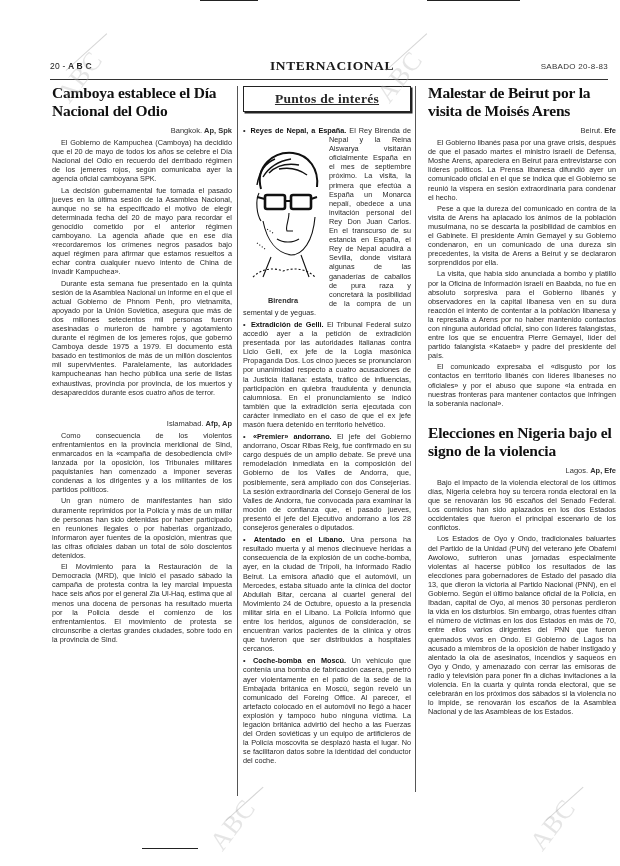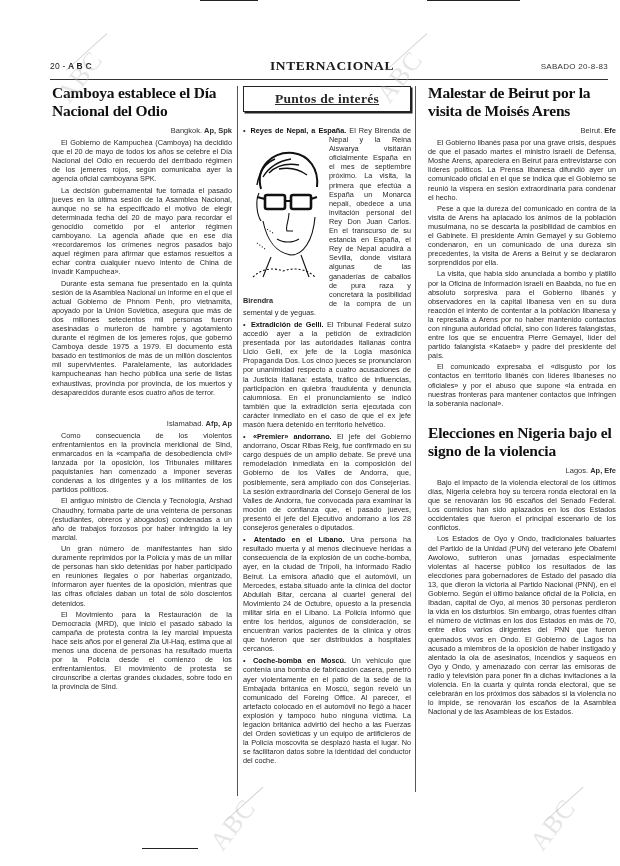--- a/index.html
+++ b/index.html
@@ -29,21 +29,21 @@
 
   .box-title { border: 1.5px solid #222; box-shadow: 1.5px 1.5px 0 #222; height: 26px; margin: 2px 0 14px 0; display: flex; align-items: center; justify-content: center; text-decoration: underline; }
   .box-title span { font-family: "Liberation Serif", serif; font-weight: bold; font-size: 13.5px; letter-spacing: 0.3px; }
 
   .item { margin-bottom: 3px; text-indent: 0; }
   .item .bullet { font-weight: bold; margin-right: 2px; }
   .item .lead { font-weight: bold; color: #111; }
 
   .portrait-wrap { float: left; width: 80px; height: 168px; margin: 2px 6px 0 0; position: relative; }
   .portrait-wrap svg { display: block; }
-  .portrait-caption { position: absolute; bottom: 0; left: 0; width: 80px; font-weight: bold; font-size: 7.3px; }
+  .portrait-caption { position: absolute; bottom: 0; left: 0; width: 80px; text-align: center; font-weight: bold; font-size: 7.3px; }
 
   .gap-lg { height: 20px; }
   .gap-md { height: 14px; }
 
   .watermark { position: absolute; font-family: "Liberation Serif", serif; font-size: 26px; color: rgba(180,180,180,0.35); transform: rotate(-52deg); pointer-events: none; letter-spacing: 1px; }
   .wm-line { position: absolute; height: 1px; background: rgba(170,170,170,0.5); transform-origin: left center; }
 
   .bottom-rule { position: absolute; left: 142px; top: 848px; width: 56px; height: 1px; background: #222; }
 </style>
 </head>
@@ -79,21 +79,20 @@
   </article>
 
   <div class="gap-lg"></div>
 
   <article>
     <div class="byline">
       <span>Islamabad</span>.
       <b>Afp, Ap</b>
     </div>
     <p class="para">Como consecuencia de los violentos enfrentamientos en la provincia meridional de Sind, enmarcados en la «campaña de desobediencia civil» lanzada por la oposición, los Tribunales militares paquistaníes han comenzado a imponer severas condenas a los dirigentes y a los militantes de los partidos políticos.</p>
-    <p class="para">El antiguo ministro de Ciencia y Tecnología, Arshad Chaudhry, formaba parte de una veintena de personas (estudiantes, obreros y abogados) condenadas a un año de trabajos forzosos por haber infringido la ley marcial.</p>
     <p class="para">Un gran número de manifestantes han sido duramente reprimidos por la Policía y más de un millar de personas han sido detenidas por haber participado en reuniones ilegales o por haberlas organizado, informaron ayer fuentes de la oposición, mientras que las cifras oficiales daban un total de sólo doscientos detenidos.</p>
     <p class="para">El Movimiento para la Restauración de la Democracia (MRD), que inició el pasado sábado la campaña de protesta contra la ley marcial impuesta hace seis años por el general Zia Ul-Haq, estima que al menos una docena de personas ha resultado muerta por la Policía desde el comienzo de los enfrentamientos. El movimiento de protesta se circunscribe a ciertas grandes ciudades, sobre todo en la provincia de Sind.</p>
   </article>
 </div>
 
 <div class="col col-2">
   <div class="box-title">
     <span>Puntos de interés</span>
   </div>
 

